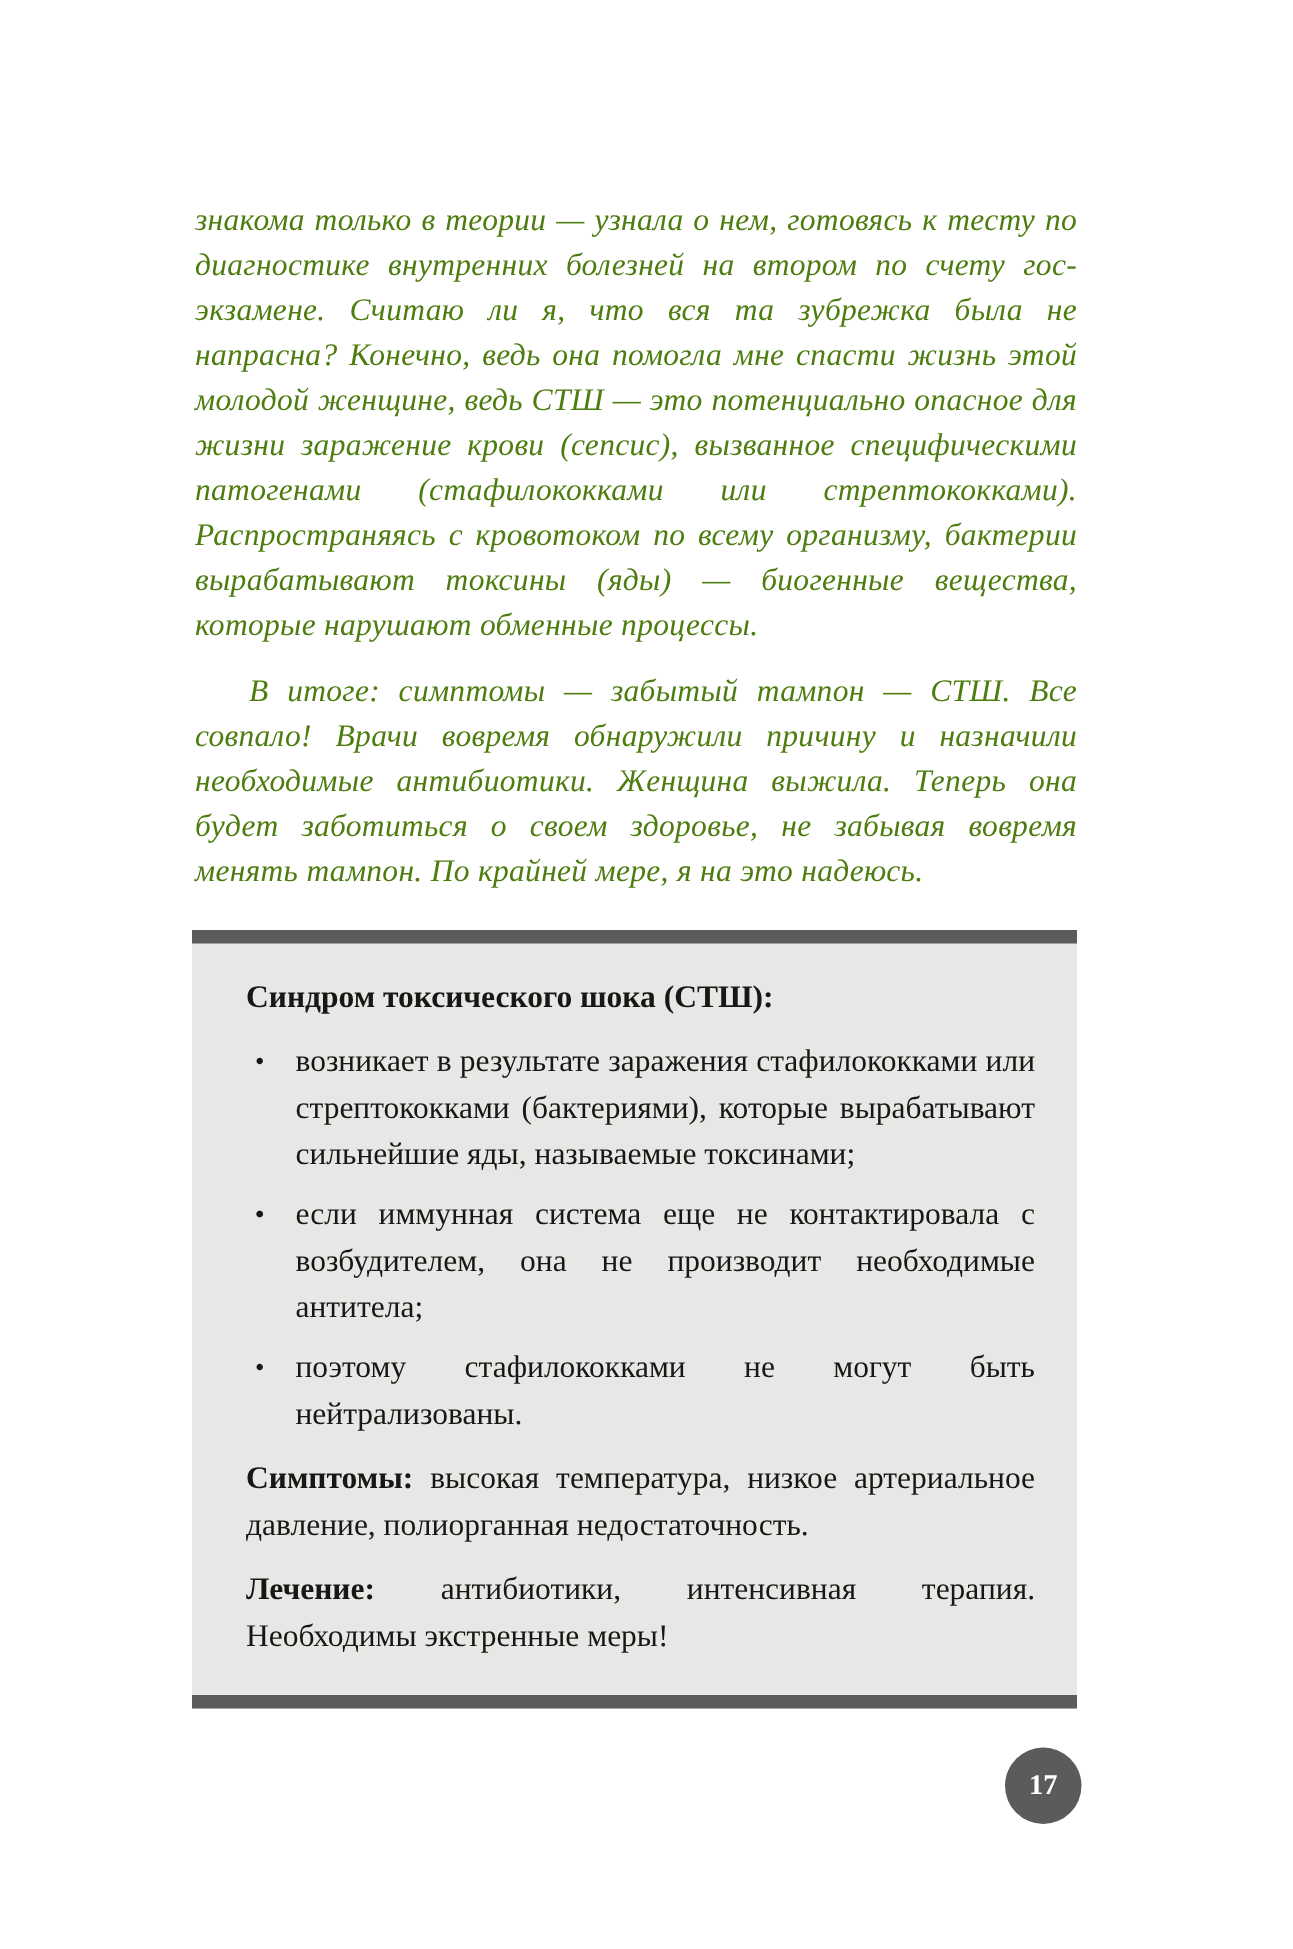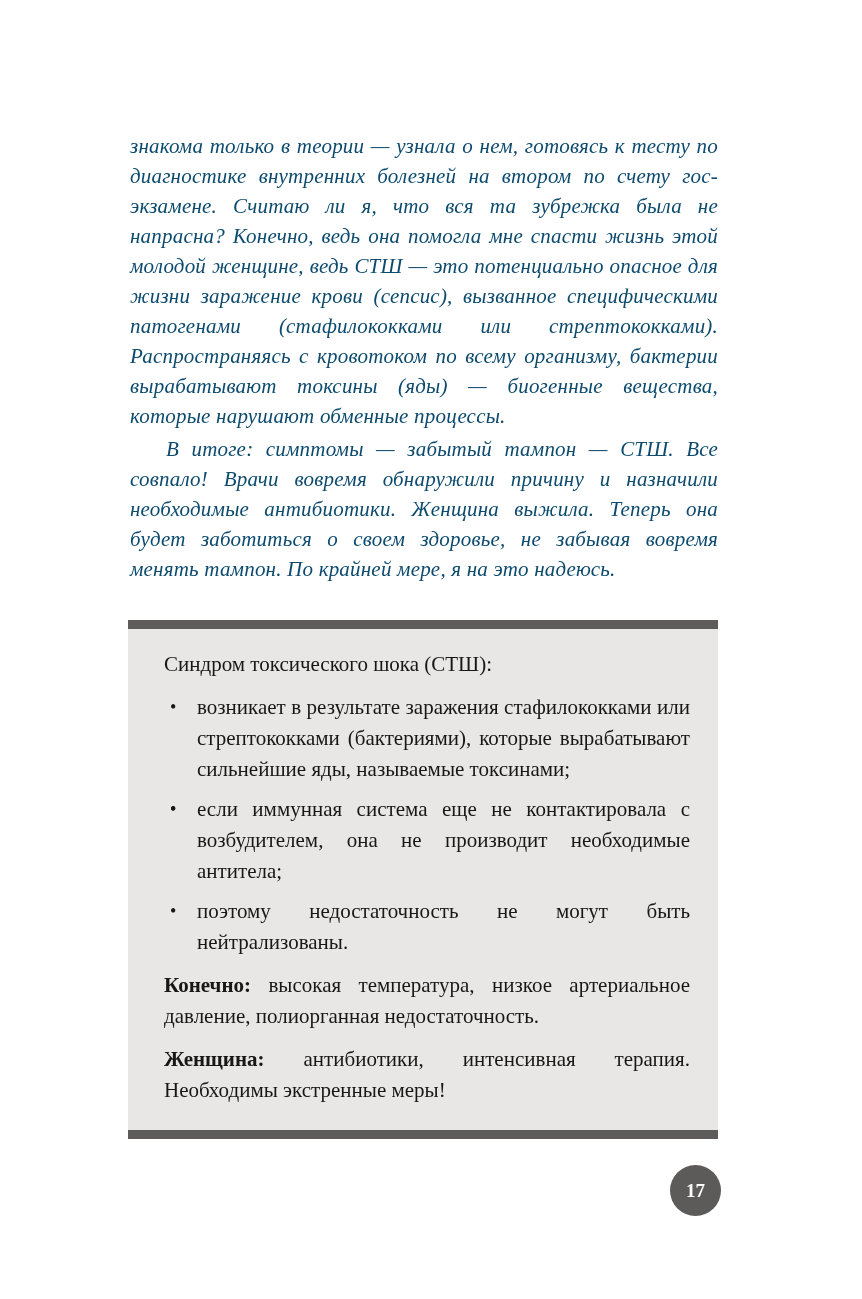--- a/index.html
+++ b/index.html
@@ -19,46 +19,46 @@
       position: absolute;
       left: 130px;
       top: 131px;
       width: 588px;
     }
     .body-par {
       margin: 0;
       font-style: italic;
       font-size: 21px;
       line-height: 30px;
-      color: #0c4a6e;
+      color: #4d7c0f;
       text-align: justify;
       letter-spacing: 0.2px;
     }
     .body-par.indented {
       text-indent: 36px;
-      margin-top: 3px;
+      margin-top: 14px;
     }
     .infobox {
       position: absolute;
       left: 128px;
       top: 620px;
       width: 590px;
       box-sizing: border-box;
       background: #e8e7e5;
       border-top: 9px solid #5d5c5a;
       border-bottom: 9px solid #5d5c5a;
       padding: 20px 28px 24px 36px;
       font-size: 21px;
       line-height: 31px;
       color: #181715;
     }
     .infobox-heading {
       margin: 0 0 12px 0;
       font-size: 21px;
-      font-weight: normal;
+      font-weight: bold;
       color: #181715;
     }
     .infobox-list {
       margin: 0 0 8px 0;
       padding: 0;
       list-style: none;
     }
     .infobox-list li {
       position: relative;
       padding-left: 33px;
@@ -116,31 +116,31 @@
       </li>
       <li>
         <span class="bullet-marker">•</span>
       </li>
       <li>
         <span class="bullet-marker">•</span>
         <span>если иммунная система еще не контактировала с возбудителем, она не производит необходимые антитела;</span>
       </li>
       <li>
         <span class="bullet-marker">•</span>
-        <span>поэтому недостаточность не могут быть нейтрализованы.</span>
+        <span>поэтому стафилококками не могут быть нейтрализованы.</span>
       </li>
     </ul>
 
     <p class="infobox-par">
-      <b>Конечно:</b>
+      <b>Симптомы:</b>
       <span>высокая температура, низкое артериальное давление, полиорганная недостаточность.</span>
     </p>
 
     <p class="infobox-par">
-      <b>Женщина:</b>
+      <b>Лечение:</b>
       <span>антибиотики, интенсивная терапия. Необходимы экстренные меры!</span>
     </p>
   </div>
 
   <div class="page-badge">
     <span>17</span>
   </div>
 
 </div>
 

